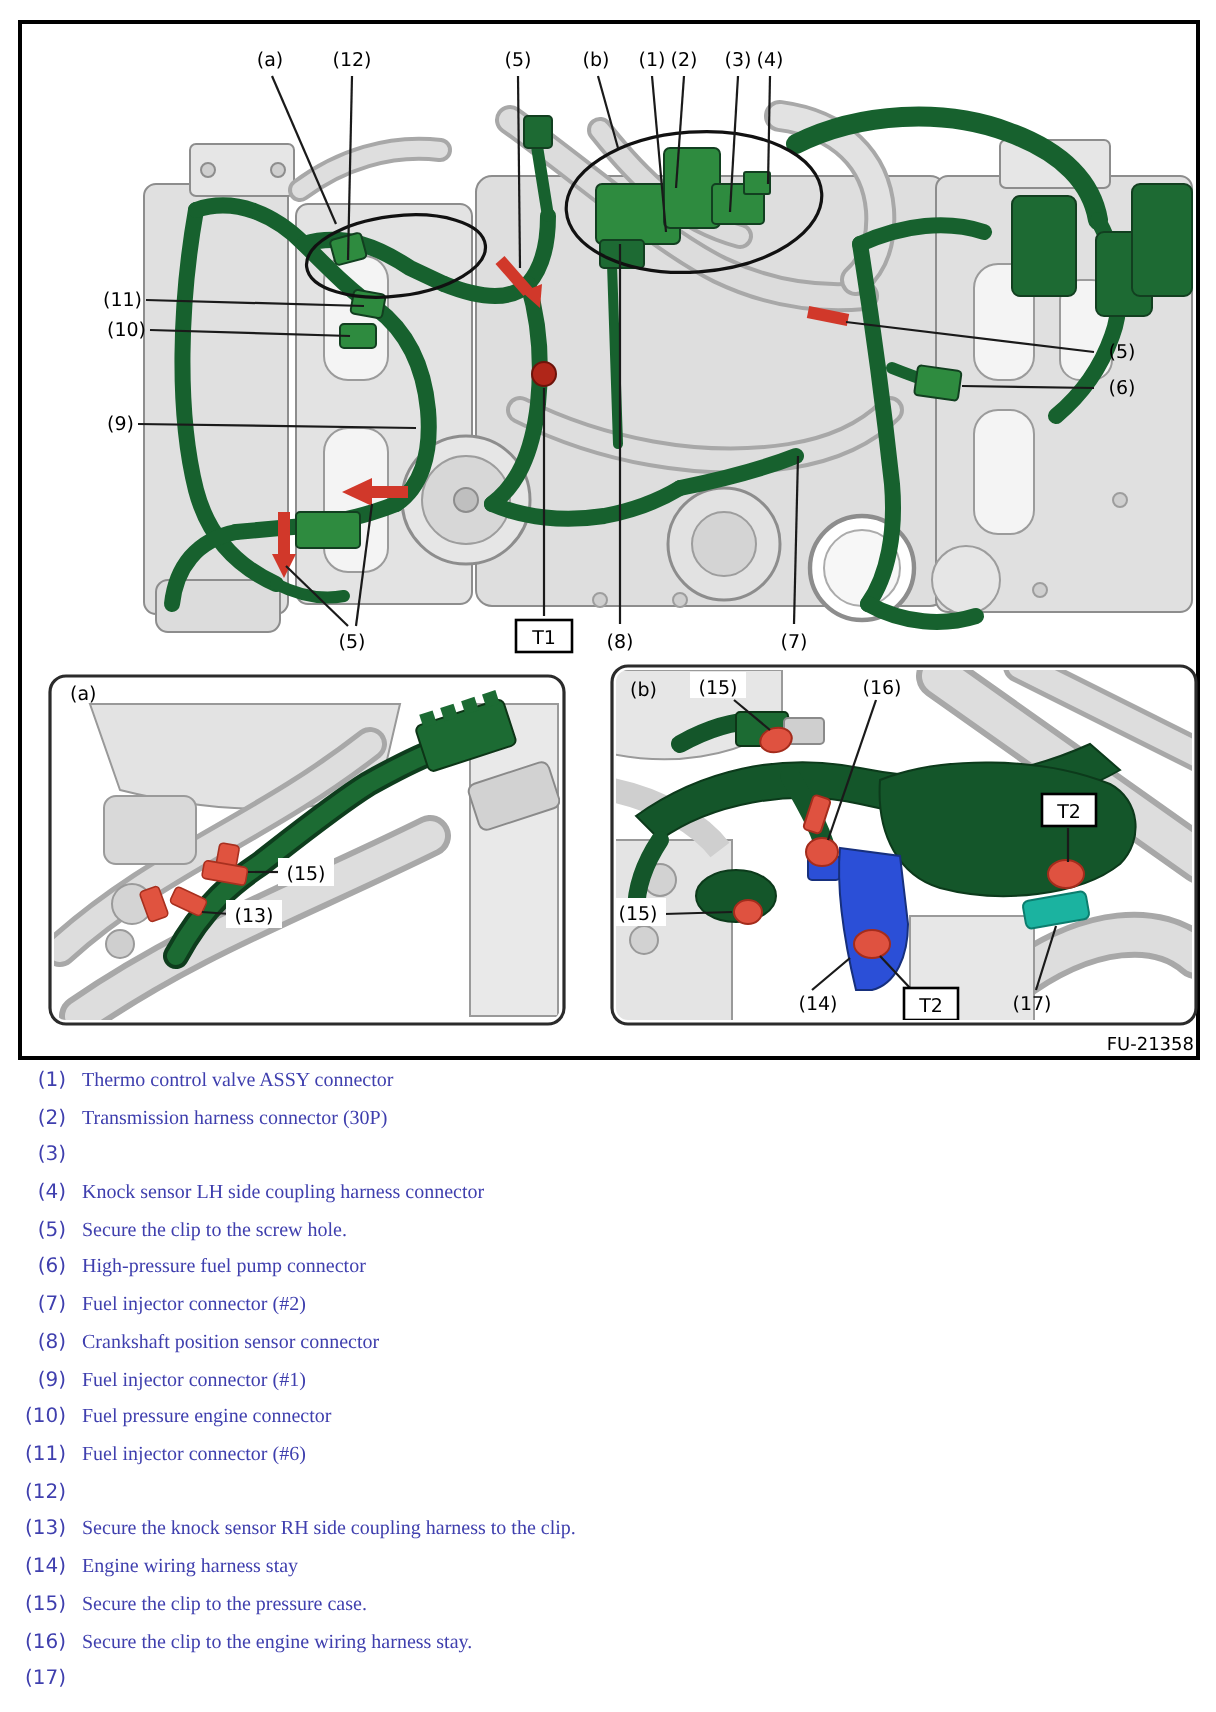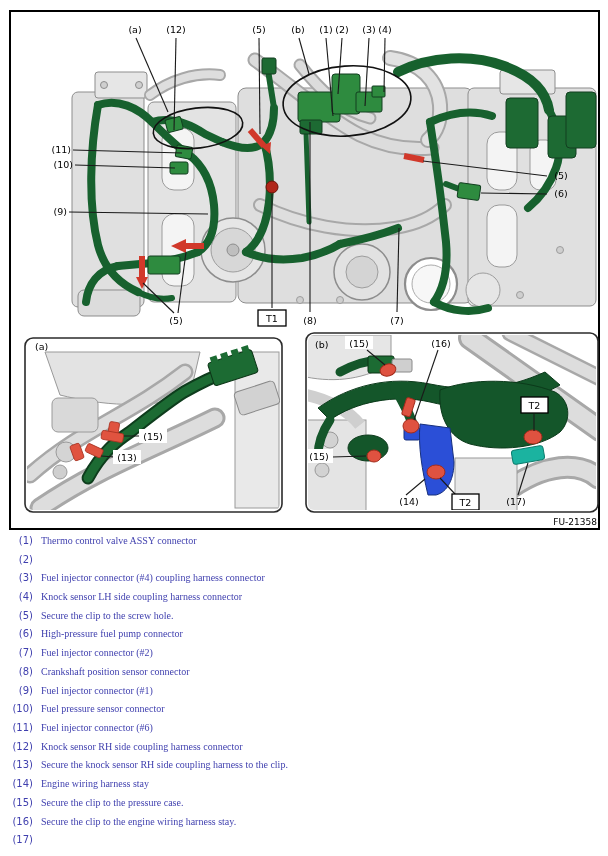--- a/index.html
+++ b/index.html
@@ -289,24 +289,24 @@
 </svg>
 
 <div class="legend">
   <ol>
     <li>
         <span class="num">(1)</span>
         <span class="txt">Thermo control valve ASSY connector</span>
       </li>
     <li>
         <span class="num">(2)</span>
+        <span class="txt">Transmission harness connector (30P)</span>
       </li>
     <li>
         <span class="num">(3)</span>
-        <span class="txt">Fuel injector connector (#4) coupling harness connector</span>
       </li>
     <li>
         <span class="num">(4)</span>
         <span class="txt">Knock sensor LH side coupling harness connector</span>
       </li>
     <li>
         <span class="num">(5)</span>
         <span class="txt">Secure the clip to the screw hole.</span>
       </li>
     <li>
@@ -320,29 +320,28 @@
     <li>
         <span class="num">(8)</span>
         <span class="txt">Crankshaft position sensor connector</span>
       </li>
     <li>
         <span class="num">(9)</span>
         <span class="txt">Fuel injector connector (#1)</span>
       </li>
     <li>
         <span class="num">(10)</span>
-        <span class="txt">Fuel pressure sensor connector</span>
+        <span class="txt">Fuel pressure engine connector</span>
       </li>
     <li>
         <span class="num">(11)</span>
         <span class="txt">Fuel injector connector (#6)</span>
       </li>
     <li>
         <span class="num">(12)</span>
-        <span class="txt">Knock sensor RH side coupling harness connector</span>
       </li>
     <li>
         <span class="num">(13)</span>
         <span class="txt">Secure the knock sensor RH side coupling harness to the clip.</span>
       </li>
     <li>
         <span class="num">(14)</span>
         <span class="txt">Engine wiring harness stay</span>
       </li>
     <li>

